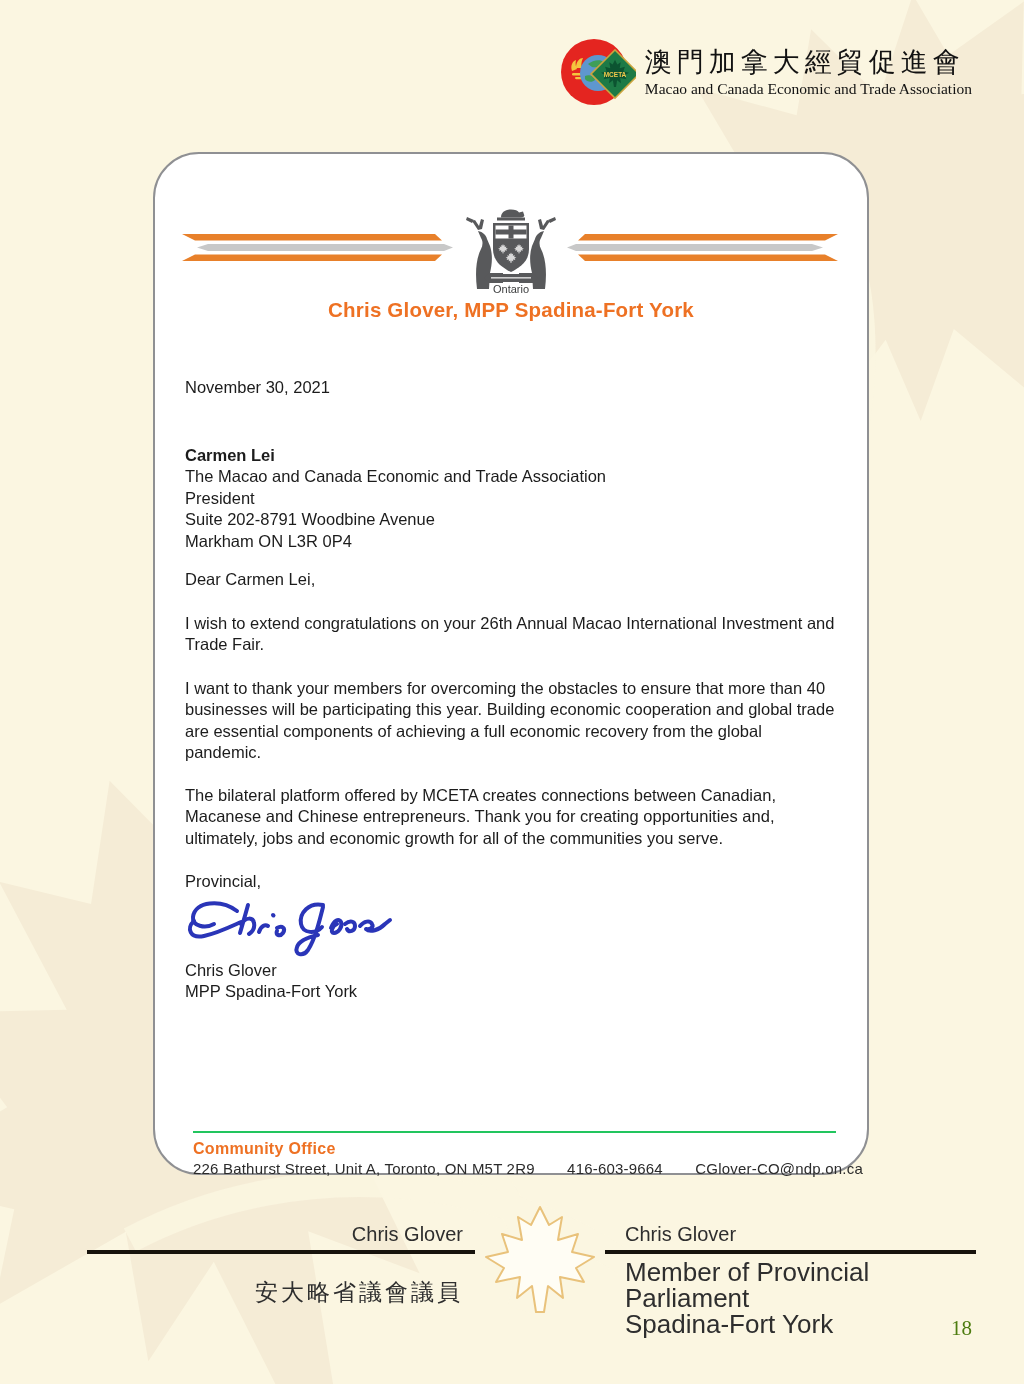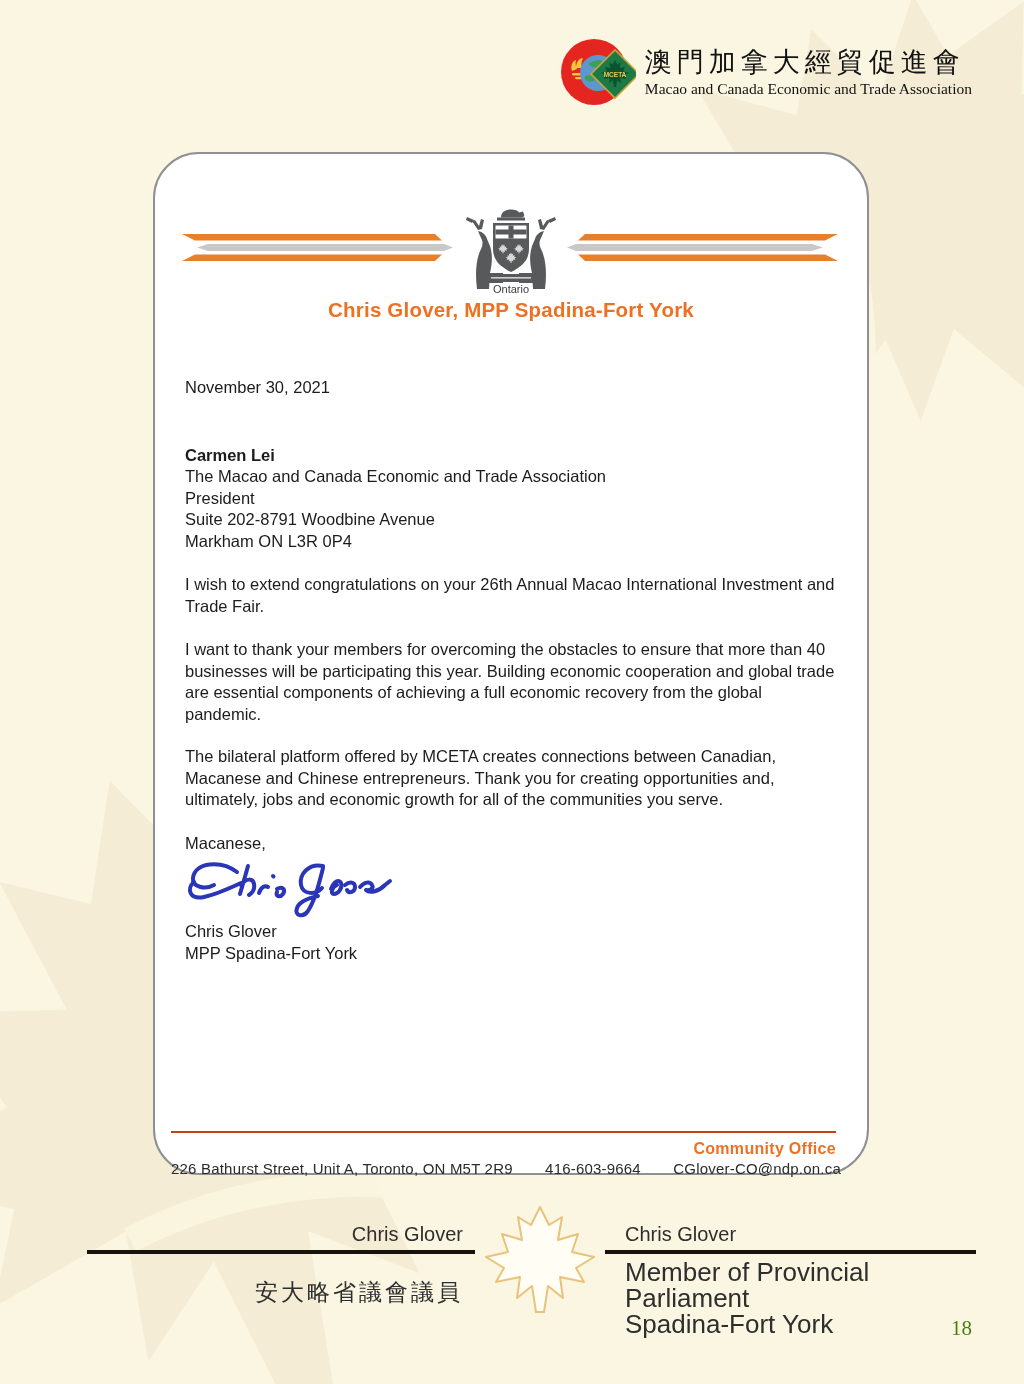--- a/index.html
+++ b/index.html
@@ -53,22 +53,22 @@
   .recipient-name { font-weight:bold; }
   .salutation { margin-top:17px; }
   .para-1 { margin-top:22px; }
   .para-2 { margin-top:22px; }
   .para-3 { margin-top:21px; }
   .closing { margin-top:22px; }
   .signature-wrap { margin-top:2px; height:64px; }
   .signer-name { margin-top:1px; }
 
   .office {
-    position:absolute; left:16px; right:31px; top:924px;
-    border-top:2px solid #c2410c; text-align:right;
+    position:absolute; left:38px; right:31px; top:924px;
+    border-top:2px solid #22c55e; text-align:left;
   }
   .office-heading { margin-top:7px; font-size:16px; font-weight:bold; color:#ee7123; letter-spacing:0.3px; }
   .office-line { margin-top:2px; font-size:15px; color:#2b2b2b; letter-spacing:0.2px; white-space:nowrap; }
   .office-line .seg { display:inline-block; }
   .office-line .seg + .seg { margin-left:28px; }
 
   
   .footer-left  { position:absolute; left:87px;  top:1222px; width:388px; z-index:2; }
   .footer-right { position:absolute; left:605px; top:1222px; width:371px; z-index:2; }
   .f-name { font-size:20px; line-height:24px; color:#2e2e2e; }
@@ -195,24 +195,25 @@
       <p class="date-line">November 30, 2021</p>
 
       <div class="recipient">
         <div class="recipient-name">Carmen Lei</div>
         <div>The Macao and Canada Economic and Trade Association</div>
         <div>President</div>
         <div>Suite 202-8791 Woodbine Avenue</div>
         <div>Markham ON L3R 0P4</div>
       </div>
 
+      <p class="salutation">Dear Carmen Lei,</p>
       <p class="para-1">I wish to extend congratulations on your 26th Annual Macao International Investment and Trade Fair.</p>
       <p class="para-2">I want to thank your members for overcoming the obstacles to ensure that more than 40 businesses will be participating this year. Building economic cooperation and global trade are essential components of achieving a full economic recovery from the global pandemic.</p>
       <p class="para-3">The bilateral platform offered by MCETA creates connections between Canadian, Macanese and Chinese entrepreneurs. Thank you for creating opportunities and, ultimately, jobs and economic growth for all of the communities you serve.</p>
-      <p class="closing">Macanese,</p>
+      <p class="closing">Provincial,</p>
 
       <div class="signature-wrap">
         <svg width="210" height="64" viewBox="0 0 210 64" aria-hidden="true">
           <g fill="none" stroke="#2a35b8" stroke-width="4" stroke-linecap="round" stroke-linejoin="round">
             <path d="M52,16 C36,4 10,6 8,22 C7,31 20,34 29,29"></path>
             <path d="M9,26 C1,33 5,44 19,41 C33,38 47,31 56,27"></path>
             <path d="M63,10 C60,21 57,31 55,38"></path>
             <path d="M56,29 C61,22 68,22 69,28 C70,33 67,37 64,39"></path>
             <path d="M74,37 C76,31 80,29 83,31"></path>
             <path d="M88,20 L88.5,20.5"></path>

